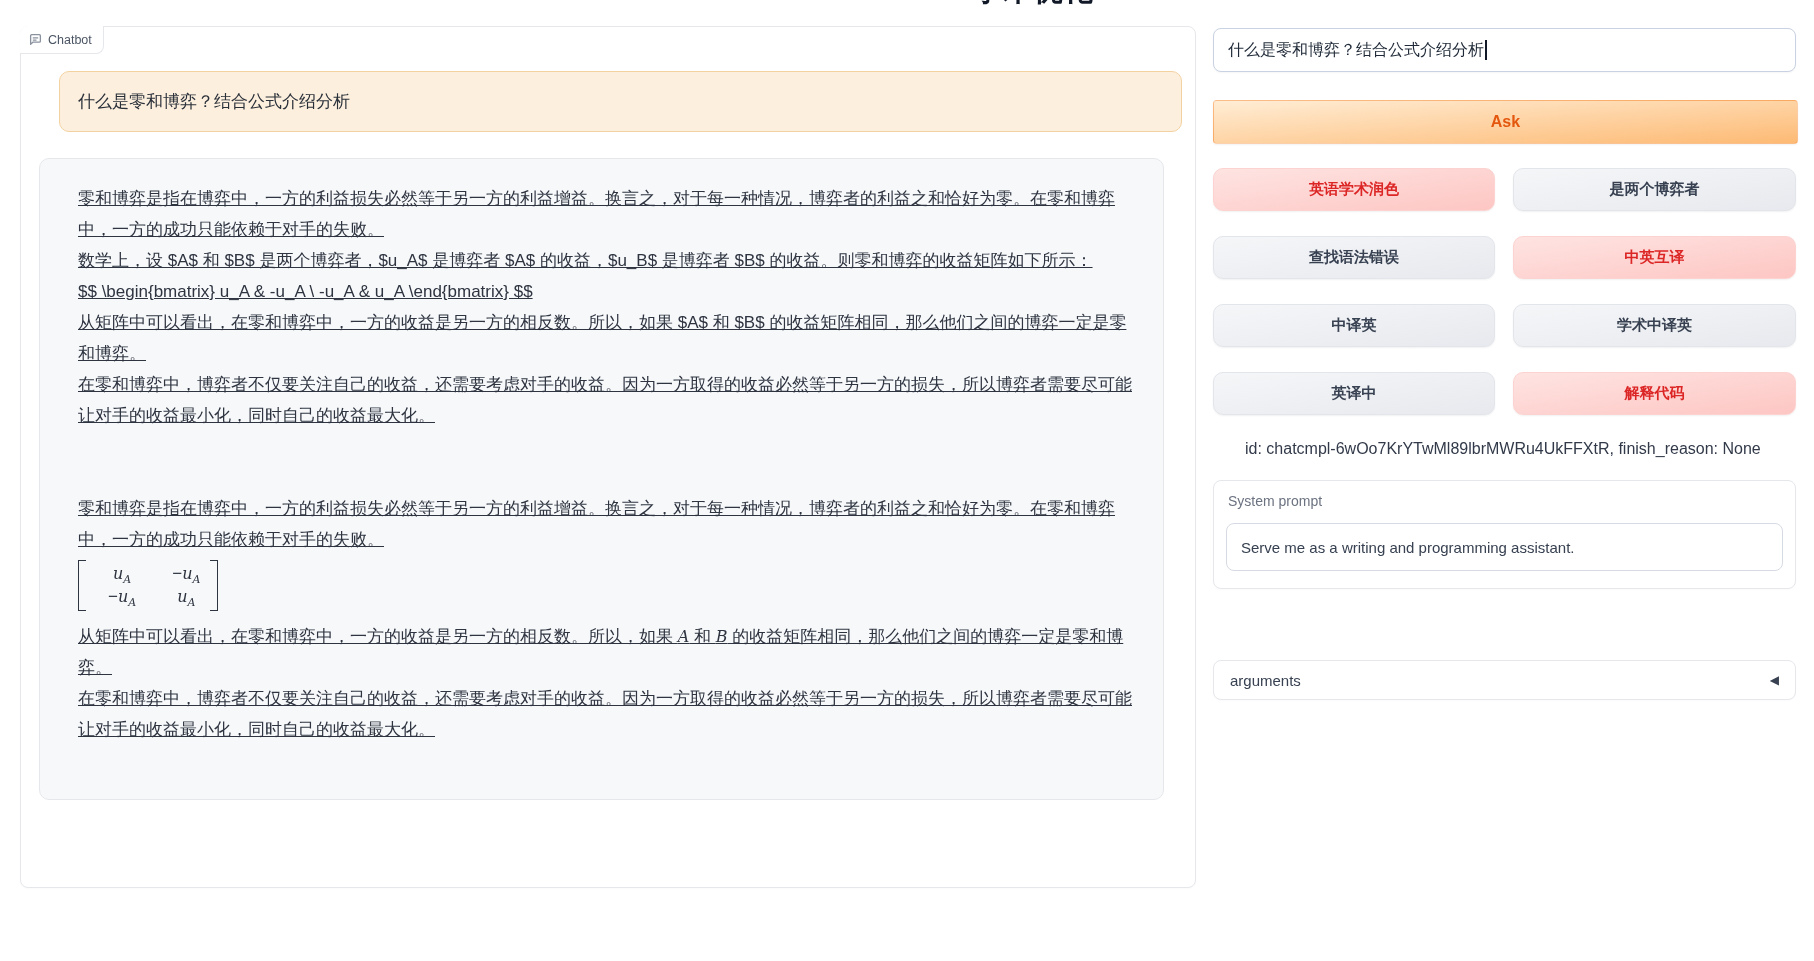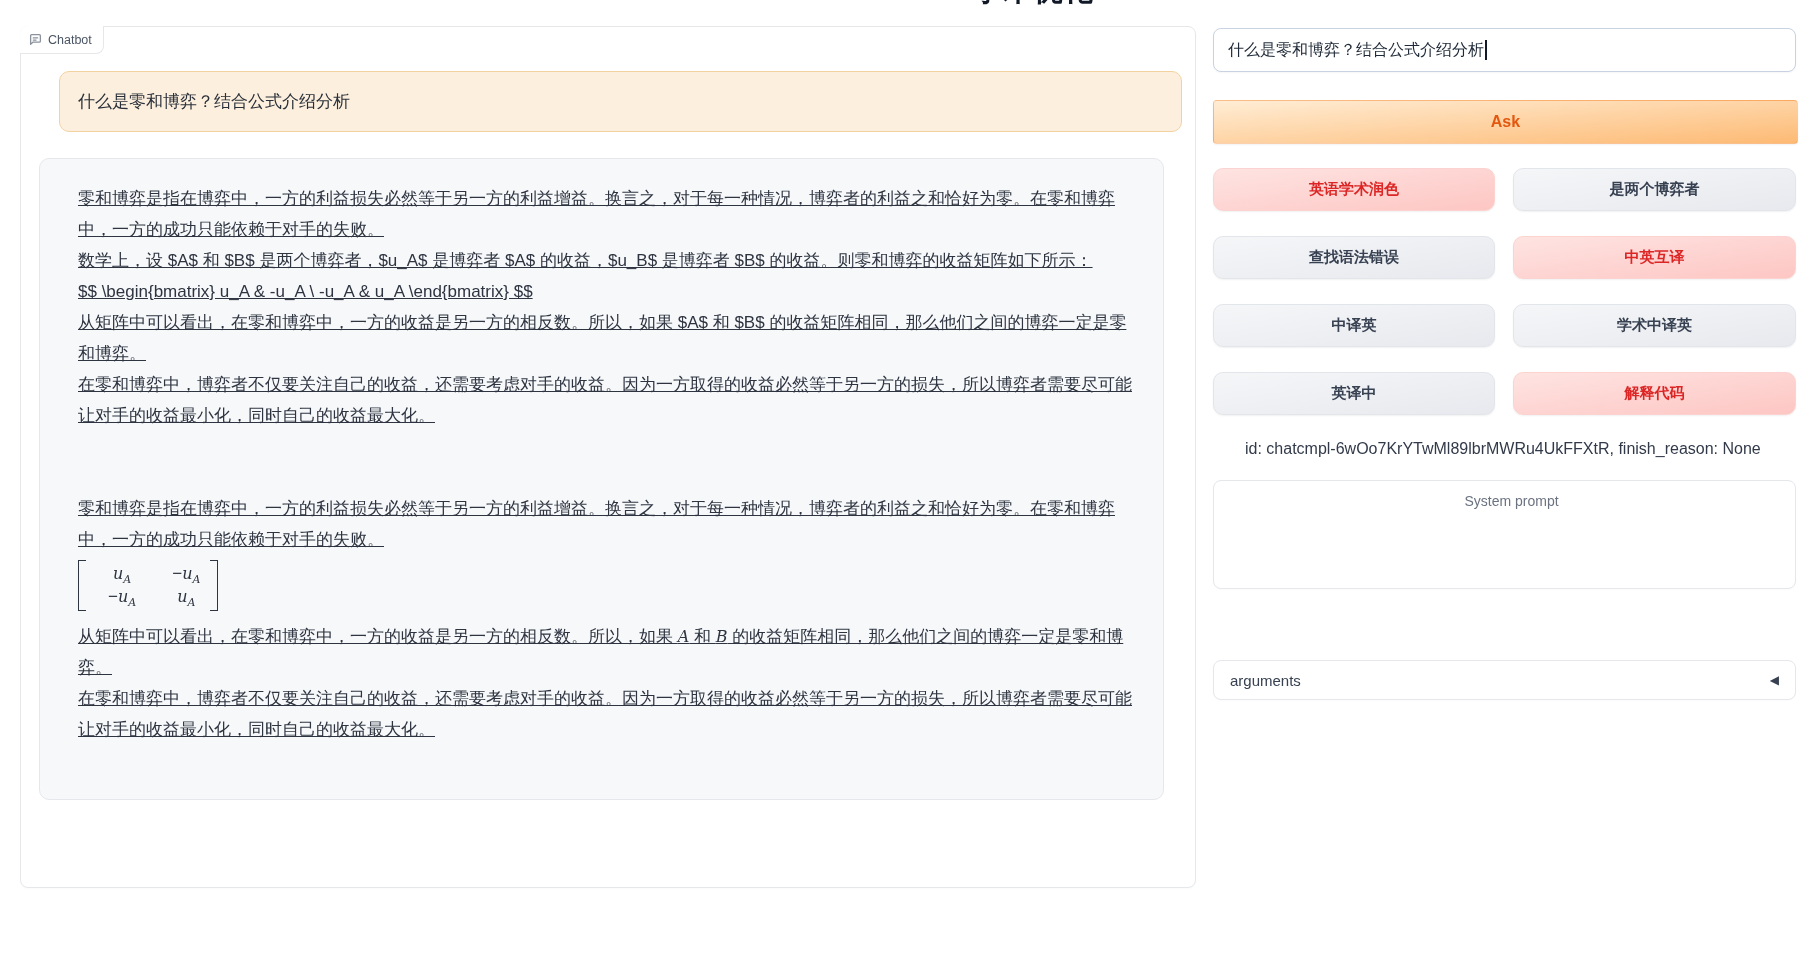--- a/index.html
+++ b/index.html
@@ -82,21 +82,20 @@
     background:linear-gradient(to bottom right,#fee4e2,#fdc6c3);
     border:1px solid #fcd3d0;color:#dc2626;
   }
   .status-line{
     position:absolute;left:1213px;top:440px;font-size:16px;color:#323a49;margin-left:32px;
   }
   .sys-panel{
     position:absolute;left:1213px;top:480px;width:583px;height:109px;
     background:#fff;border:1px solid #e5e7eb;border-radius:8px;box-sizing:border-box;
     box-shadow:0 1px 2px rgba(0,0,0,0.02);
-    text-align:center;
   }
   .sys-label{margin:12px 0 0 14px;font-size:14px;color:#6b7280;}
   .sys-textbox{
     position:absolute;left:12px;right:12px;top:42px;height:48px;
     border:1px solid #d6dbe3;border-radius:8px;box-sizing:border-box;
     display:flex;align-items:center;padding-left:14px;
     font-size:15px;color:#374151;background:#fff;
   }
   .accordion{
     position:absolute;left:1213px;top:612px;width:583px;height:40px;
@@ -175,18 +174,21 @@
     <div class="action-btn" data-style="gray">中译英</div>
     <div class="action-btn" data-style="gray">学术中译英</div>
     <div class="action-btn" data-style="gray">英译中</div>
     <div class="action-btn" data-style="red">解释代码</div>
   </div>
 
 <div class="status-line">id: chatcmpl-6wOo7KrYTwMl89lbrMWRu4UkFFXtR, finish_reason: None</div>
 
 <div class="sys-panel">
   <div class="sys-label">System prompt</div>
+  <div class="sys-textbox">
+    <span>Serve me as a writing and programming assistant.</span>
+  </div>
 </div>
 
 <div class="accordion">
   <span>arguments</span>
   <span class="arrow">◀</span>
 </div>
 
 </body></html>

